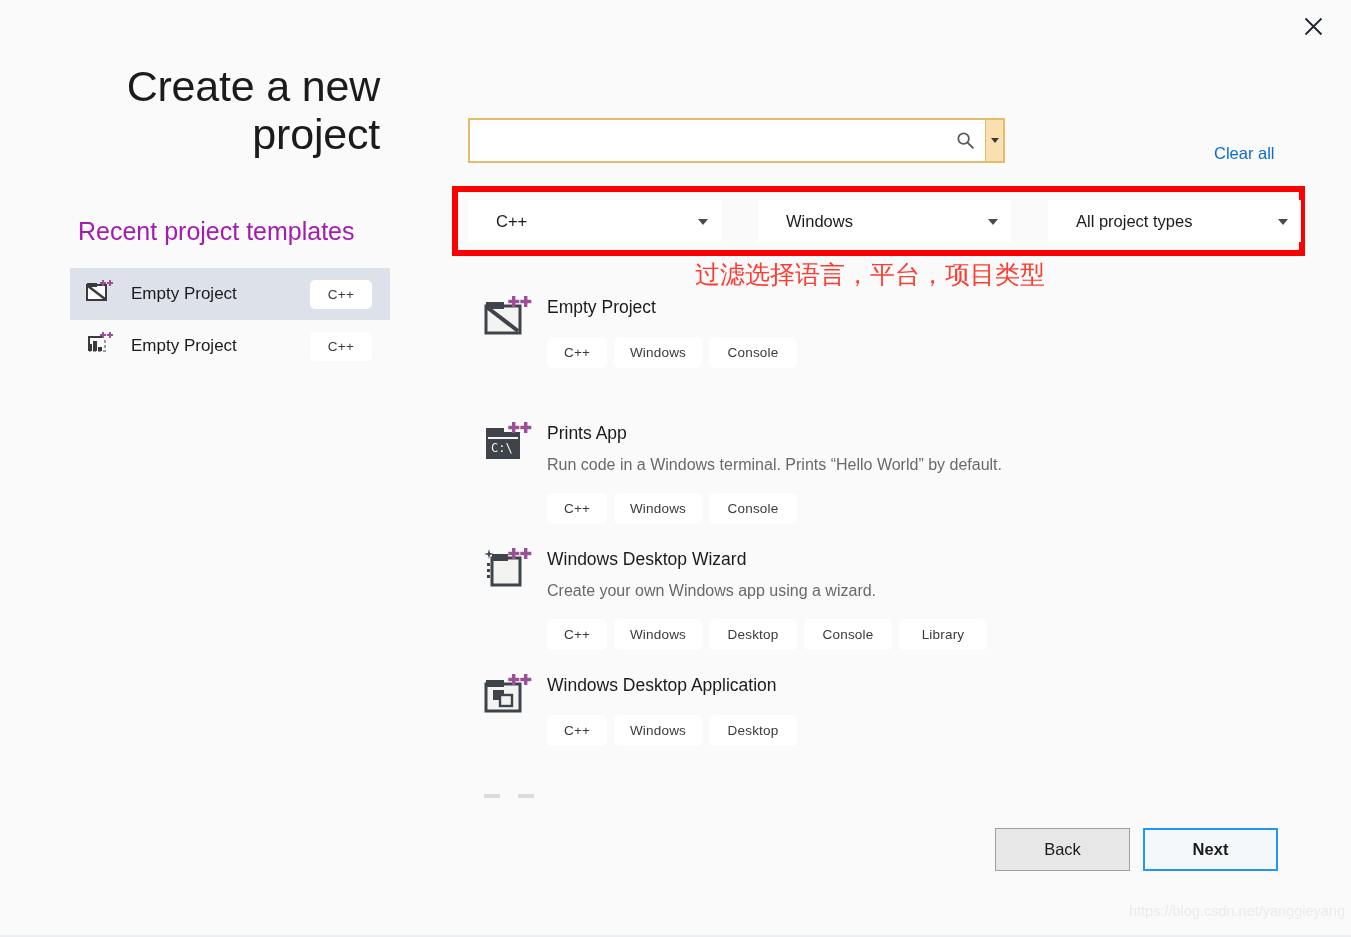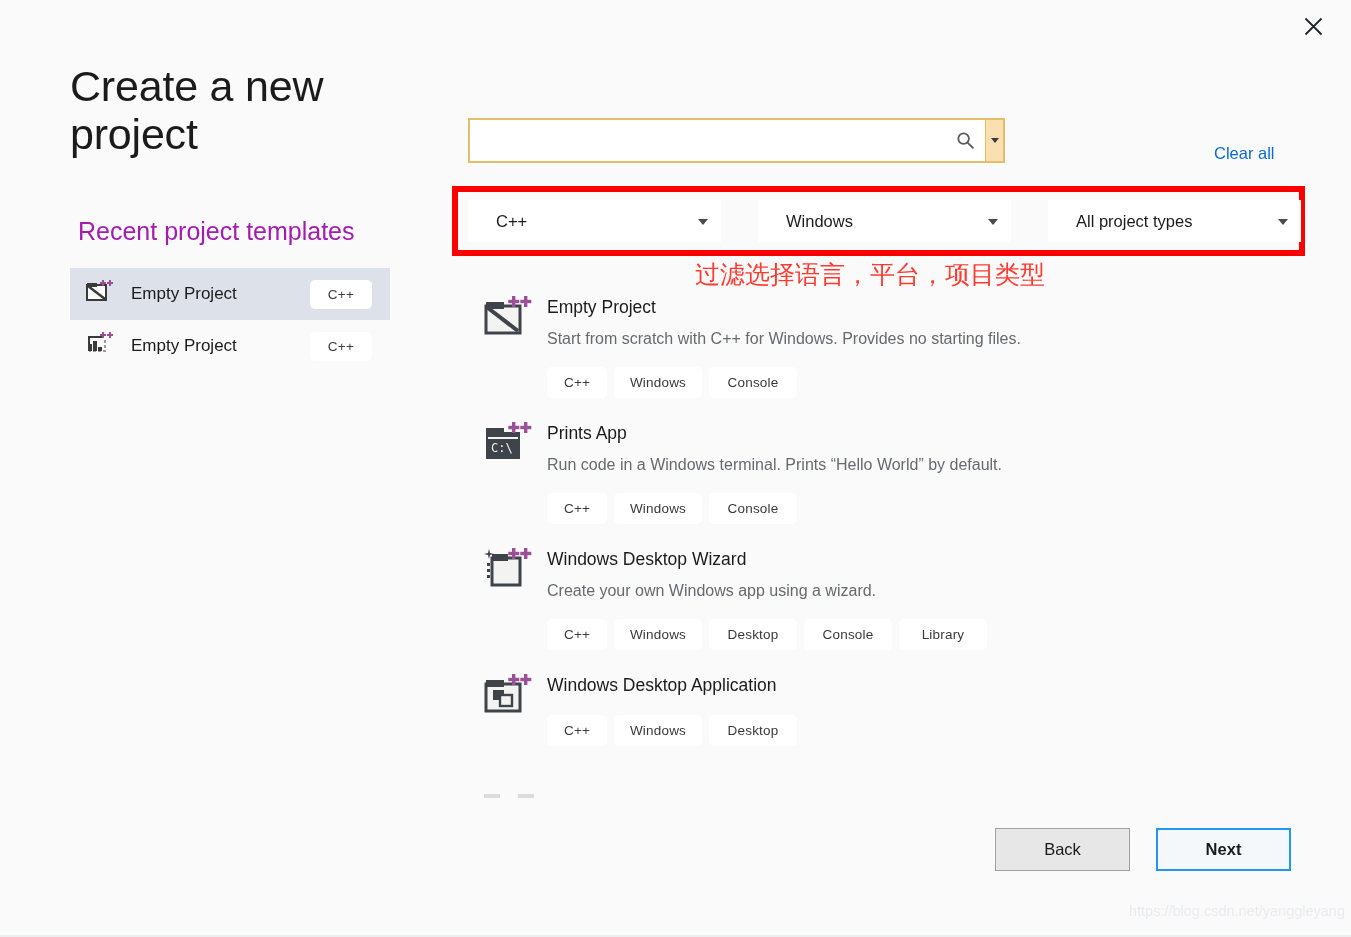--- a/index.html
+++ b/index.html
@@ -31,20 +31,21 @@
     position: absolute; left: 70px; top: 62px; width: 360px;
   }
   .page-title {
     font-size: 43px;
     line-height: 1.12;
     font-weight: 400;
     color: #1b1b1b;
     letter-spacing: -0.2px;
     margin: 0;
     width: 310px;
+    text-align: right;
   }
   .recent-heading {
     margin: 59px 0 0 8px;
     font-size: 25px;
     font-weight: 400;
     color: #a21caf;
   }
   .recent-list { margin-top: 22px; }
   .recent-item {
     display: flex; align-items: center;
@@ -185,21 +186,21 @@
     width: 300px; height: 10px; overflow: hidden;
   }
   .tpl-partial .p-bar {
     width: 16px; height: 8px; background: #dcdcdc;
     display: inline-block; margin-right: 14px;
   }
 
   
   .footer-btns {
     position: absolute; left: 995px; top: 828px;
-    display: flex; gap: 26px;
+    display: flex; gap: 13px;
   }
   .btn {
     width: 135px; height: 43px;
     display: flex; align-items: center; justify-content: center;
     font-size: 16.5px; color: #1b1b1b;
     cursor: pointer;
   }
   .btn-back { background: #e7e7e7; border: 1px solid #a0a0a0; }
   .btn-next { background: #f5f8fb; border: 2px solid #2196f3; font-weight: bold; }
 
@@ -322,21 +323,20 @@
             <g fill="#9b4f96">
               <rect x="28" y="1" width="3.4" height="11"></rect>
                 <rect x="24.3" y="4.8" width="11" height="3.4"></rect>
               <rect x="40" y="1" width="3.4" height="11"></rect>
                 <rect x="36.3" y="4.8" width="11" height="3.4"></rect>
             </g>
           </svg>
         </div>
         <div class="tpl-body">
           <div class="tpl-name">Empty Project</div>
-          <div class="tpl-desc">Start from scratch with C++ for Windows. Provides no starting files.</div>
           <div class="tpl-tags">
             <span class="tpl-tag">C++</span>
             <span class="tpl-tag w-wide">Windows</span>
             <span class="tpl-tag w-wide">Console</span>
           </div>
         </div>
       </div>
 
       <div class="tpl-item">
         <div class="tpl-icon">

